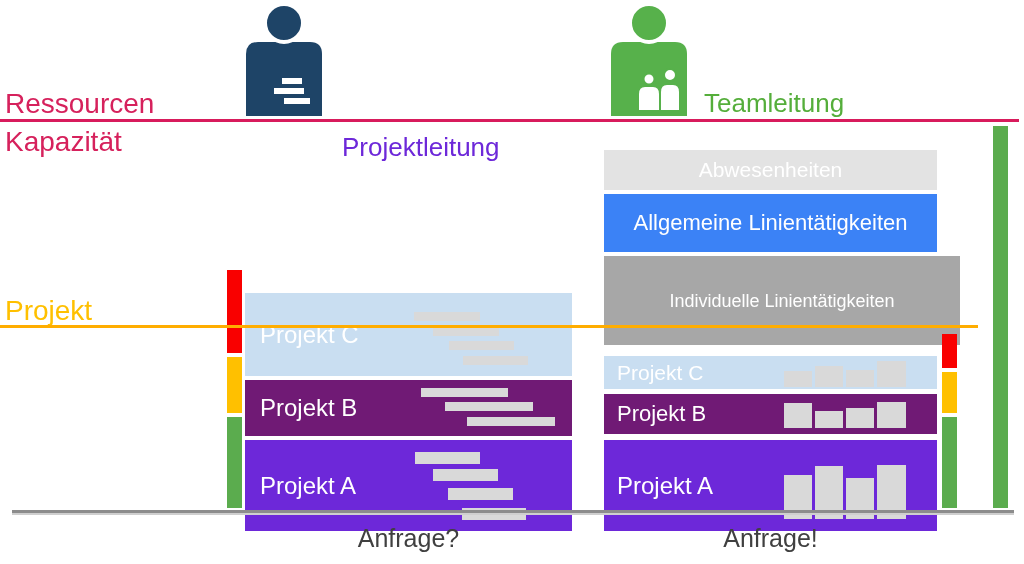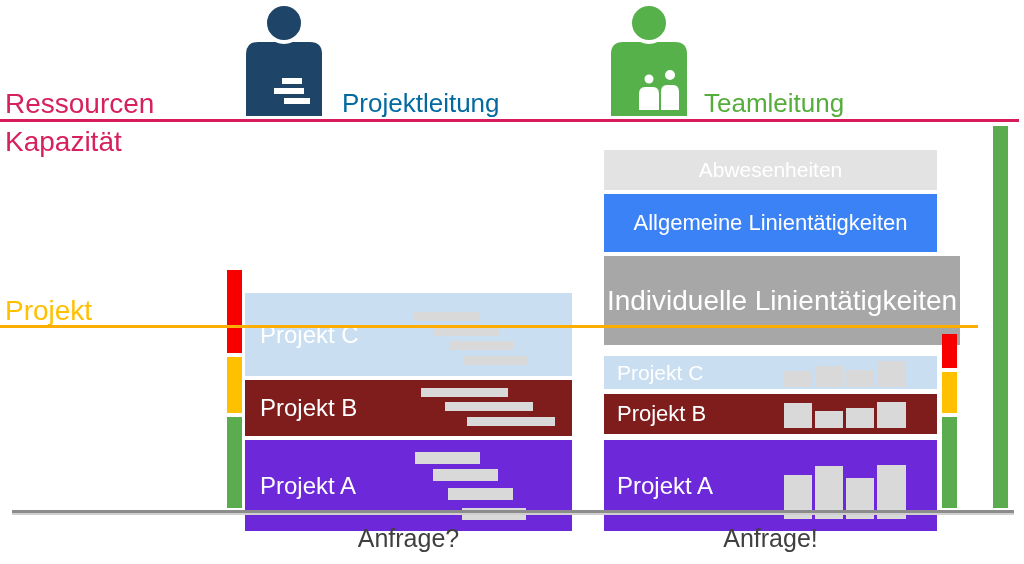--- a/index.html
+++ b/index.html
@@ -9,27 +9,27 @@
   }
   .abs{position:absolute;}
   
   .axis-label{font-size:28px;line-height:1.1;}
   .pink-text{color:#D6215C;}
   .gold-text{color:#FFC000;}
   .pink-line{background:#D81B5C;height:3px;z-index:6;}
   .orange-line{background:#FFAD00;height:3px;z-index:6;}
   
   .role-label{font-size:26px;}
-  .blue-role{color:#0369a1;}
+  .blue-role{color:#6d28d9;margin-top:44px;}
   .green-role{color:#55AE3B;}
   
   .box{position:absolute;color:#ffffff;overflow:hidden;margin-top:23px;}
   .box .lbl{position:absolute;top:50%;transform:translateY(-50%);white-space:nowrap;}
   .c-fill{background:#C9DEF1;}
-  .b-fill{background:#7f1d1d;}
+  .b-fill{background:#701a75;}
   .a-fill{background:#6d28d9;text-align:right;}
   .gray1-fill{background:#E3E3E3;}
   .gray2-fill{background:#3b82f6;}
   .gray3-fill{background:#A7A7A7;}
   .center-lbl{width:100%;text-align:center;}
   .bar{position:absolute;background:#D9D9D9;}
   
   .ind{position:absolute;}
   .ind-red{background:#F90000;}
   .ind-amber{background:#FFC000;}
@@ -94,21 +94,21 @@
       <div class="bar" style="left: 203px; top: 48px; width: 65px; height: 12px;"></div>
       <div class="bar" style="left: 217px; top: 68px; width: 64px; height: 12px;"></div>
     </div>
 
   <div class="box gray1-fill" style="left:604px;top:127px;width:333px;height:40px;font-size:21px;">
     <span class="lbl center-lbl">Abwesenheiten</span>
   </div>
   <div class="box gray2-fill" style="left:604px;top:171px;width:333px;height:58px;font-size:22px;">
     <span class="lbl center-lbl">Allgemeine Linientätigkeiten</span>
   </div>
-  <div class="box gray3-fill" style="left:604px;top:233px;width:356px;height:89px;font-size:28px;">
+  <div class="box gray3-fill" style="left:604px;top:233px;width:356px;height:89px;font-size:18px;">
     <span class="lbl center-lbl">Individuelle Linientätigkeiten</span>
   </div>
 
   <div class="box c-fill" style="left:604px;top:333px;width:333px;height:33px;font-size:21px;">
     <span class="lbl" style="left:13px;">Projekt C</span>
   <div class="bar" style="left: 180px; top: 15px; width: 28px; height: 16px;"></div>
       <div class="bar" style="left: 211px; top: 10px; width: 28px; height: 21px;"></div>
       <div class="bar" style="left: 242px; top: 14px; width: 28px; height: 17px;"></div>
       <div class="bar" style="left: 273px; top: 5px; width: 29px; height: 26px;"></div>
     </div>

